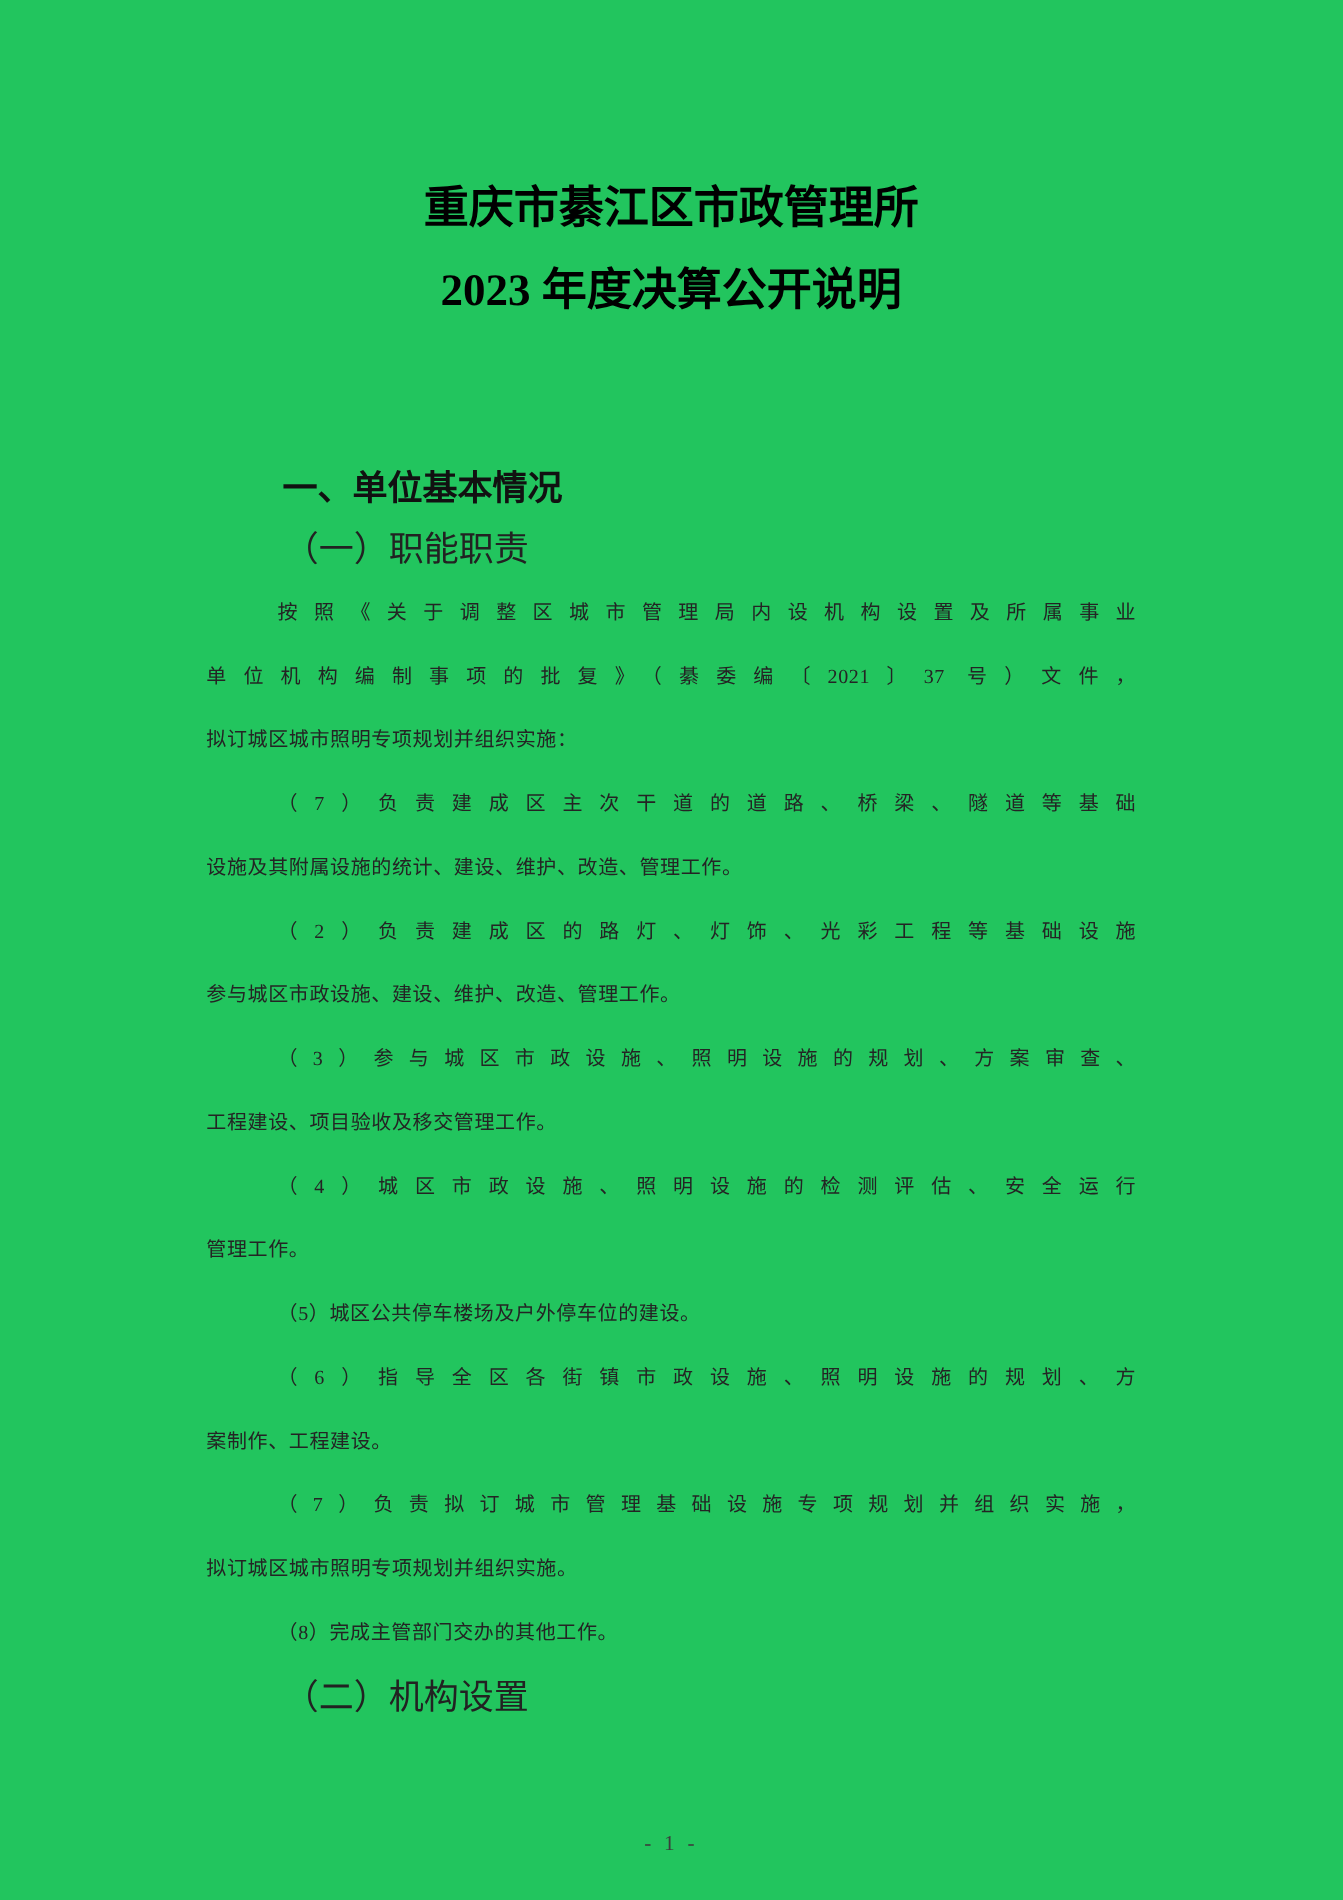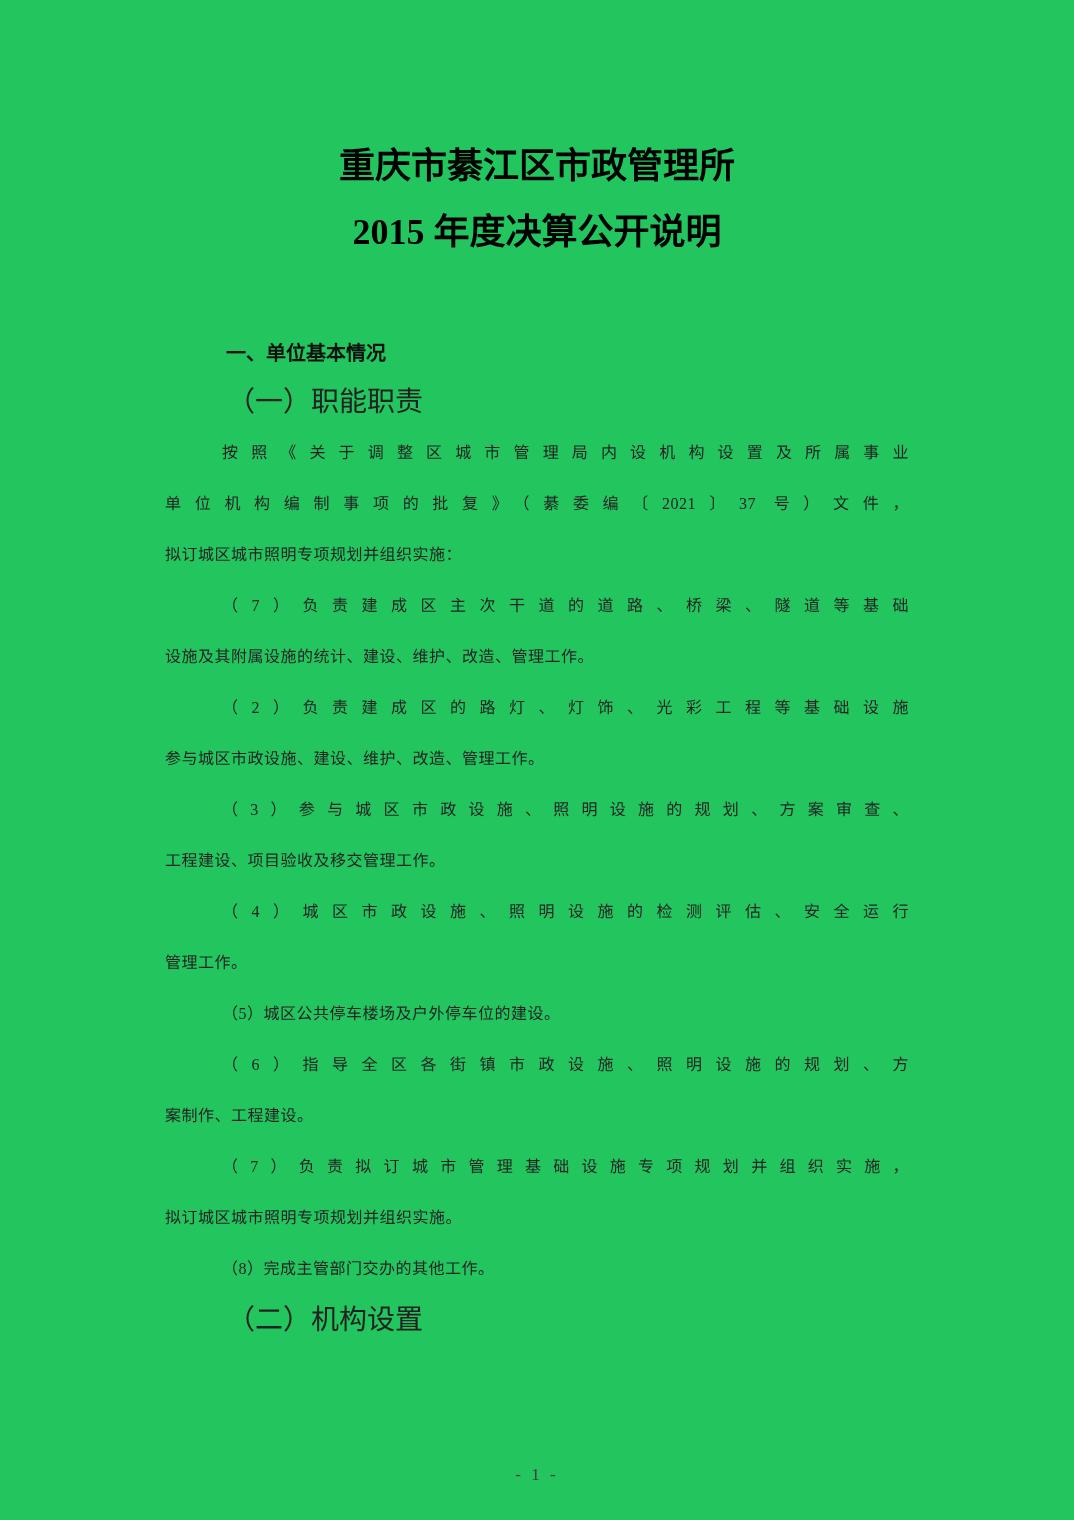--- a/index.html
+++ b/index.html
@@ -33,22 +33,23 @@
     left: 165px;
     top: 330px;
     width: 744px;
   }
   .heading1 {
     height: 46px;
     line-height: 46px;
     padding-left: 61px;
     font-family: "Liberation Sans", "DejaVu Sans", sans-serif;
     font-weight: bold;
-    font-size: 20px;
+    font-size: 28px;
     color: #111111;
+    margin-top: 38px;
   }
   .heading2 {
     height: 51px;
     line-height: 51px;
     padding-left: 62px;
     font-size: 28px;
     font-family: "DejaVu Serif", "Liberation Serif", serif;
     color: #222222;
   }
   .line {
@@ -76,21 +77,21 @@
     color: #3c3c3c;
   }
 </style>
 </head>
 <body>
 
 <div class="page">
 
   <div class="doc-title">
     <div>重庆市綦江区市政管理所</div>
-    <div>2015 年度决算公开说明</div>
+    <div>2023 年度决算公开说明</div>
   </div>
 
   <div id="content">
       <div class="heading1">一、单位基本情况</div>
       <div class="heading2">（一）职能职责</div>
       <div class="line first fill">按照《关于调整区城市管理局内设机构设置及所属事业</div>
       <div class="line fill">单位机构编制事项的批复》（綦委编〔2021〕37 号）文件，</div>
       <div class="line">拟订城区城市照明专项规划并组织实施：</div>
       <div class="line first fill">（7）负责建成区主次干道的道路、桥梁、隧道等基础</div>
       <div class="line">设施及其附属设施的统计、建设、维护、改造、管理工作。</div>

